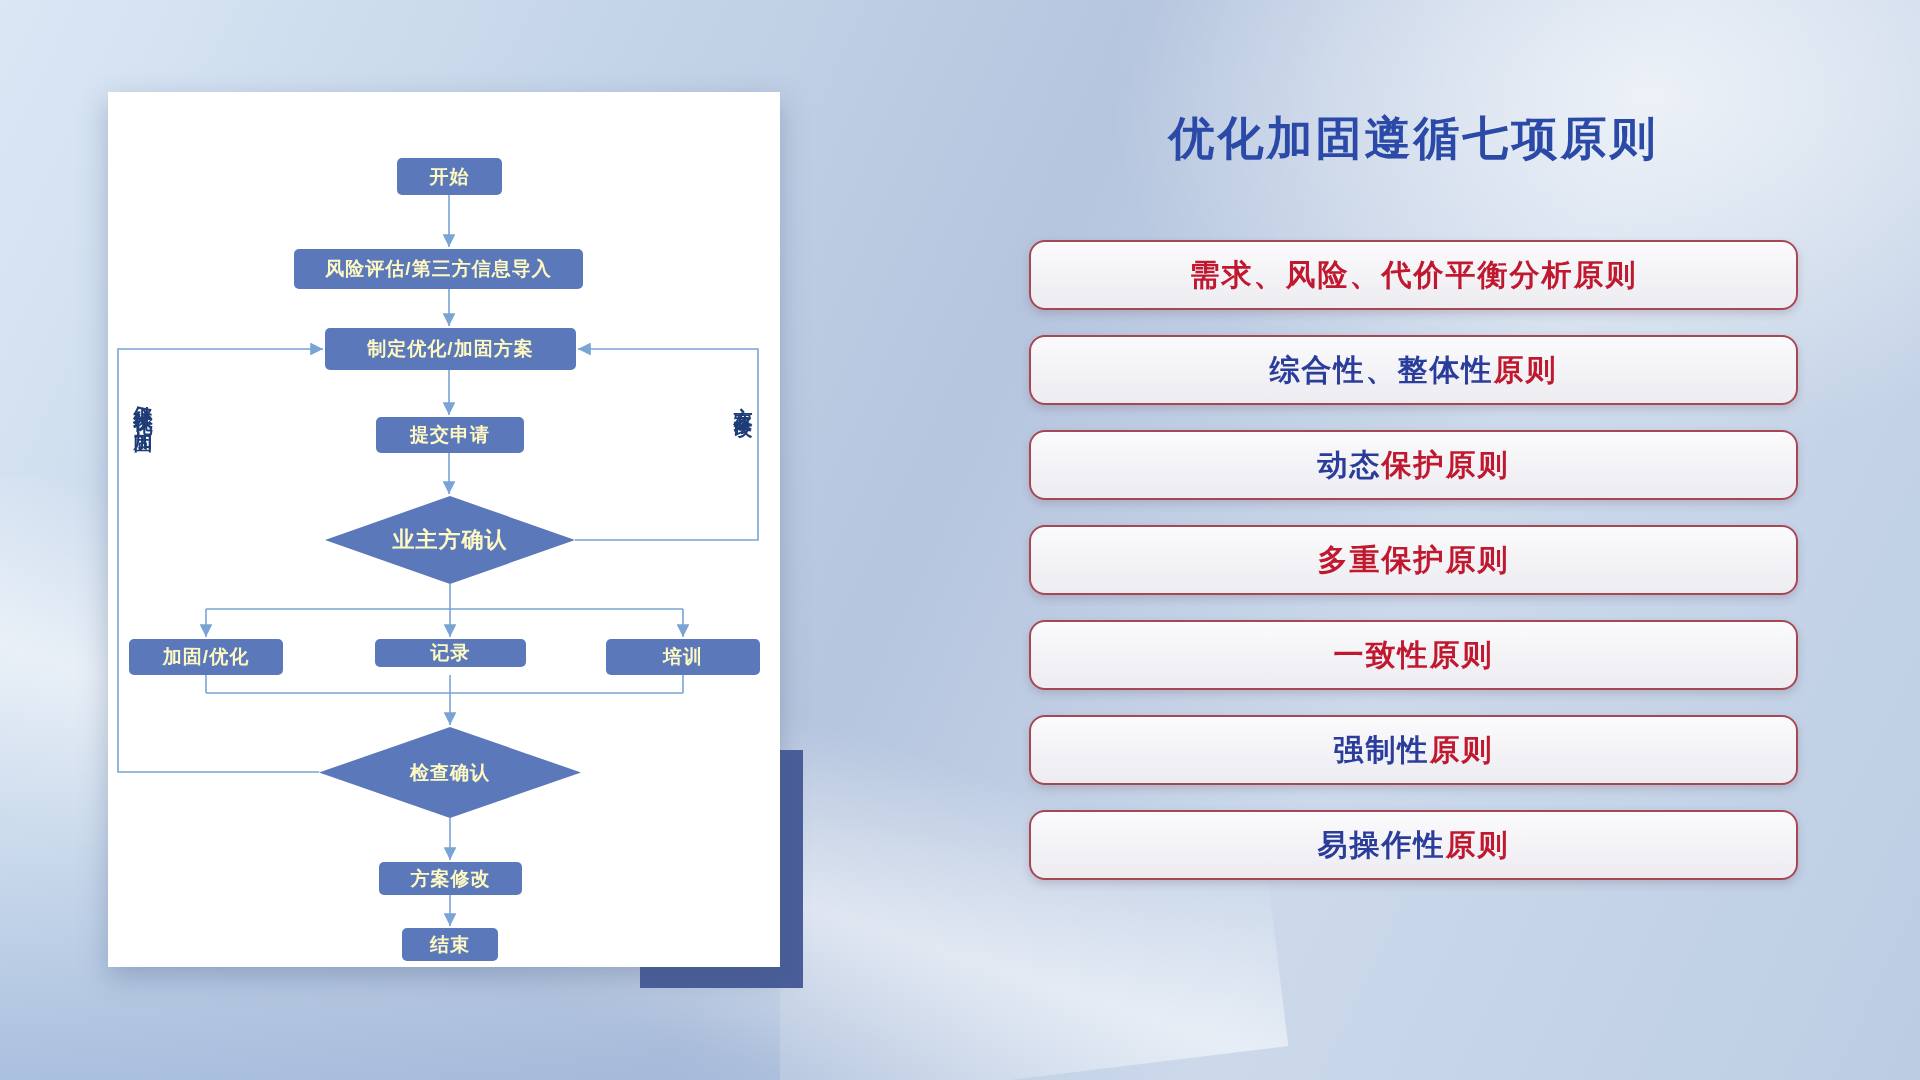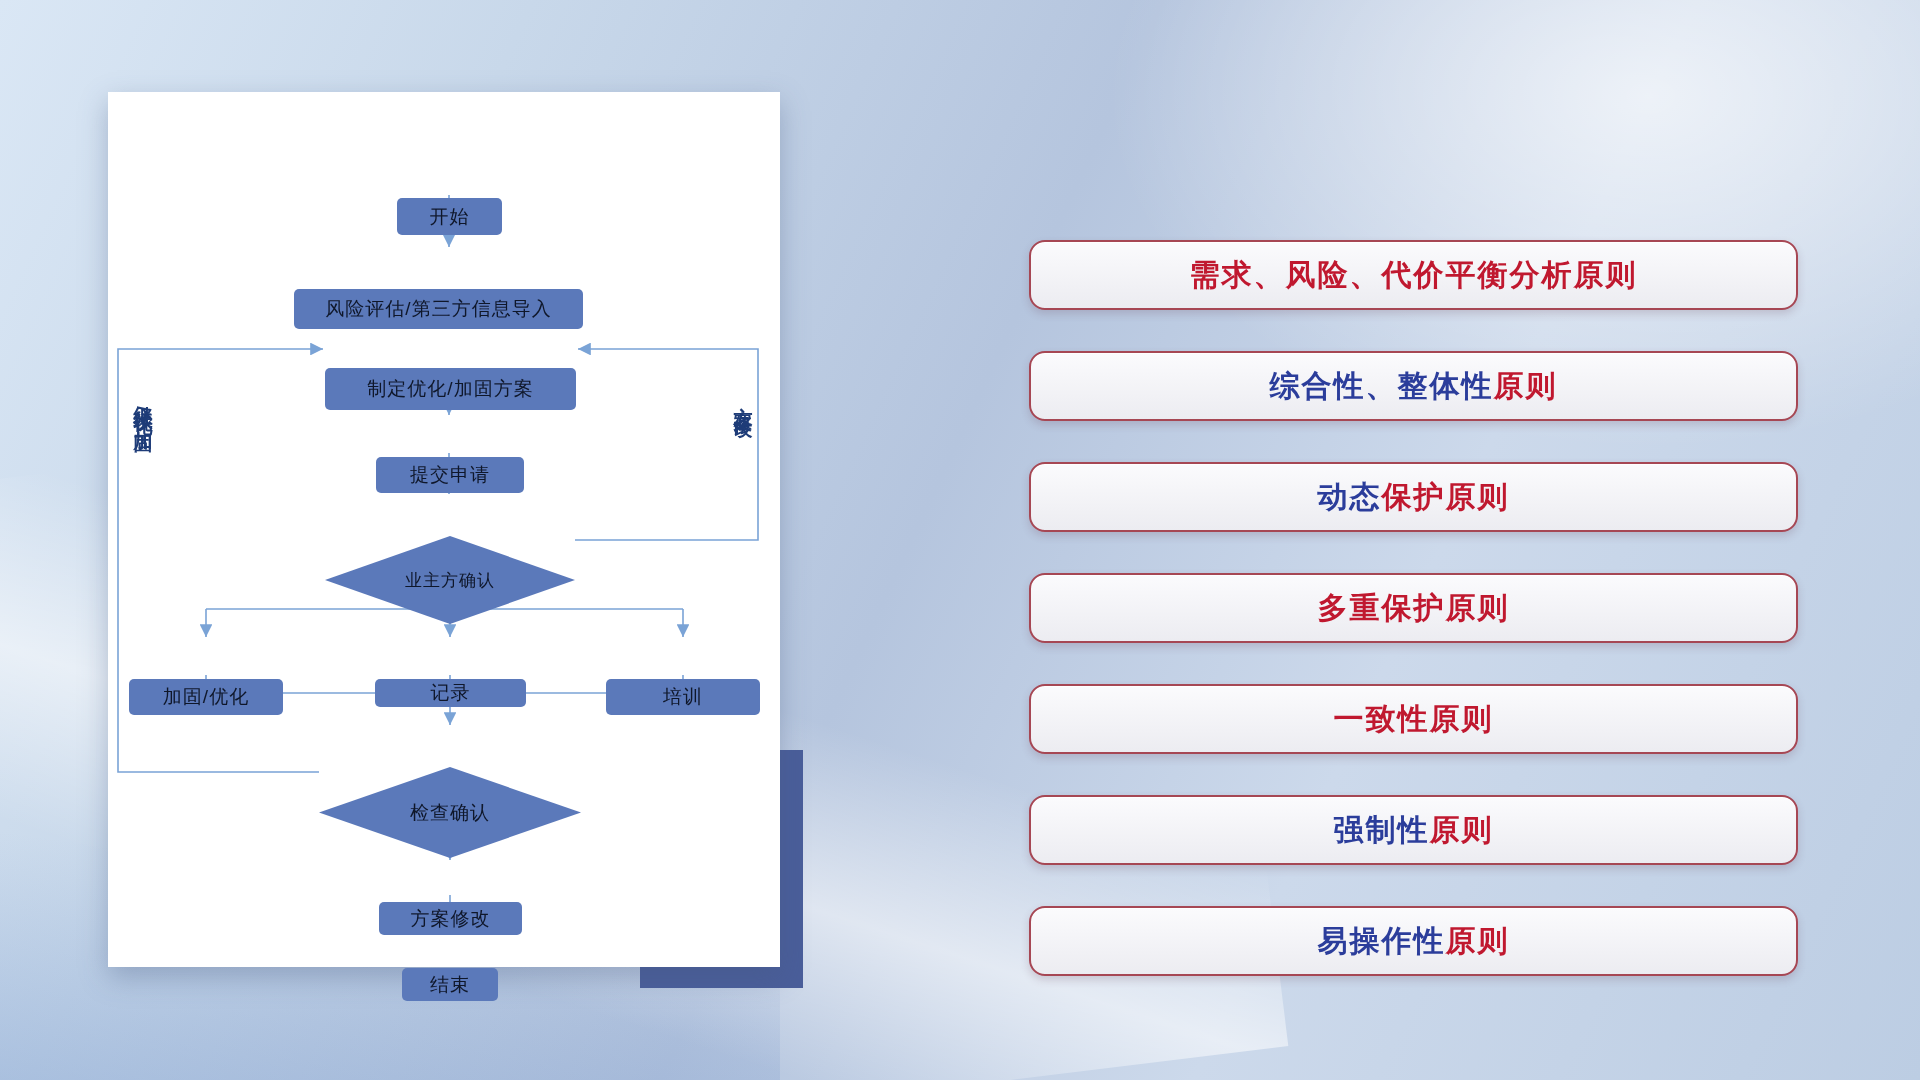--- a/index.html
+++ b/index.html
@@ -34,40 +34,40 @@
   }
   .card{
     position:absolute;left:108px;top:92px;width:672px;height:875px;
     background:#ffffff;box-shadow:0 10px 26px rgba(70,90,130,.35);
   }
   .connectors{position:absolute;left:0;top:0;}
   .conn{fill:none;stroke:var(--line-blue,#7aa3d6);stroke-width:1.6px;}
   .arrowhead{fill:var(--line-blue,#7aa3d6);}
   .node{
     position:absolute;display:flex;align-items:center;justify-content:center;
-    background:var(--node-blue,#5b79ba);color:#0f172a;font-weight:normal;
-    font-size:19px;border-radius:5px;white-space:nowrap;letter-spacing:1px;margin-top:40px;
+    background:var(--node-blue,#5b79ba);color:#fef9c3;font-weight:bold;
+    font-size:19px;border-radius:5px;white-space:nowrap;letter-spacing:1px;
   }
   .node.diamond{
     clip-path:polygon(50% 0,100% 50%,50% 100%,0 50%);
-    border-radius:0;font-size:17px;
+    border-radius:0;font-size:22px;
   }
   .vlabel{
     position:absolute;writing-mode:vertical-rl;letter-spacing:4px;
     color:var(--label-navy,#1e3c78);font-weight:bold;font-size:19px;white-space:nowrap;
   }
   
   .title{
     position:absolute;left:1029px;top:108px;width:769px;margin:0;
     text-align:center;font-size:46px;font-weight:bold;
     color:var(--title-blue,#2b4aa8);letter-spacing:3px;
   }
   .principles{
     position:absolute;left:1029px;top:240px;width:769px;
-    display:flex;flex-direction:column;gap:41px;
+    display:flex;flex-direction:column;gap:25px;
   }
   .principle{
     box-sizing:border-box;height:70px;
     border:2.5px solid var(--border-red,#a64754);border-radius:16px;
     background:linear-gradient(180deg,#fbfbfd 0%,#ececf1 100%);
     box-shadow:0 4px 9px rgba(100,60,80,.20), inset 0 1px 0 #ffffff;
     display:flex;align-items:center;justify-content:center;
     font-size:30px;font-weight:bold;letter-spacing:2px;white-space:nowrap;
   }
   .seg-red{color:var(--text-red,#c0182f);}
@@ -123,20 +123,21 @@
     <div class="node diamond" style="left:211px;top:635px;width:262px;height:91px;font-size:19px">
       <span>检查确认</span>
     </div>
     <div class="node" style="left:271px;top:770px;width:143px;height:33px">方案修改</div>
     <div class="node" style="left:294px;top:836px;width:96px;height:33px">结束</div>
 
     <div class="vlabel" style="left:22px;top:298px;height:170px">继续优化/加固</div>
     <div class="vlabel" style="left:622px;top:300px;height:120px">方案修改</div>
   </div>
 
+  <h1 class="title">优化加固遵循七项原则</h1>
 
   <div class="principles" id="principles">
       <div class="principle">
         <span class="seg-red">需求、风险、代价平衡分析原则</span>
       </div>
       <div class="principle">
         <span class="seg-blue">综合性、整体性</span>
         <span class="seg-red">原则</span>
       </div>
       <div class="principle">

